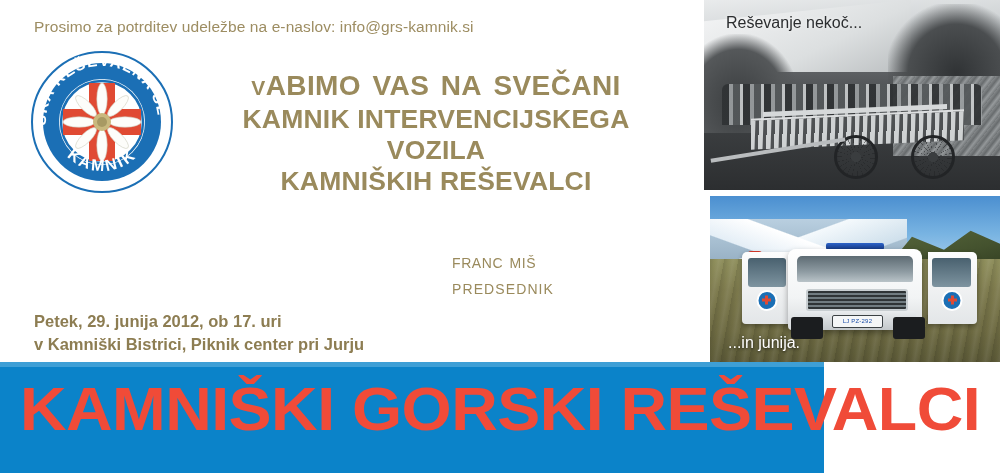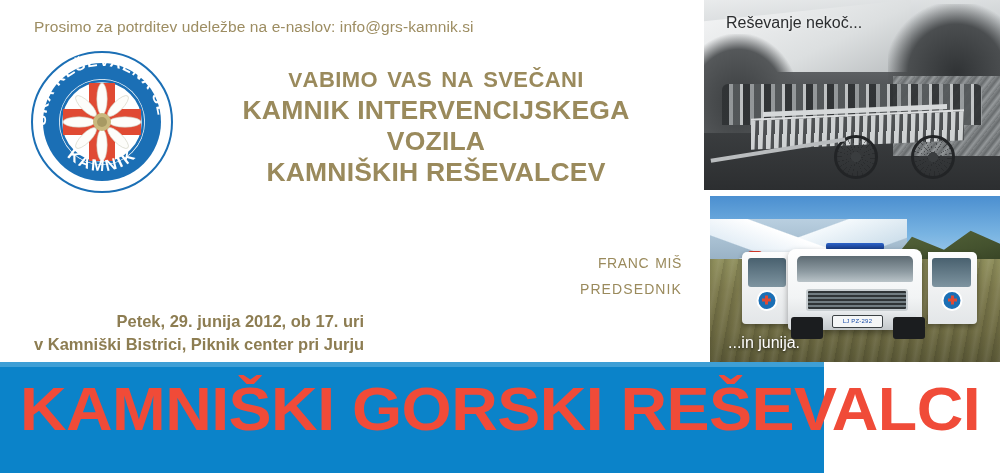--- a/index.html
+++ b/index.html
@@ -54,40 +54,40 @@
     position: absolute;
     left: 186px;
     top: 58px;
     width: 500px;
     text-align: center;
     color: #9a8a5c;
     font-weight: bold;
     line-height: 1.16;
   }
   .hl-line1 {
-    font-size: 32px;
+    font-size: 40px;
     font-variant: small-caps;
     text-transform: lowercase;
     letter-spacing: 0.4px;
     white-space: nowrap;
   }
   .hl-line1::first-letter { font-size: 30px; }
   .hl-line2, .hl-line3, .hl-line4 {
     font-size: 26.5px;
     letter-spacing: 0.2px;
     white-space: nowrap;
   }
 
   
   .signature {
     position: absolute;
     left: 452px;
     top: 250px;
     width: 230px;
-    text-align: right;
+    text-align: left;
     color: #9a8a5c;
   }
   .sig-name {
     font-size: 20px;
     font-variant: small-caps;
     text-transform: lowercase;
     letter-spacing: 0.6px;
   }
   .sig-role {
     font-size: 14px;
@@ -97,21 +97,20 @@
 
   
   .whenwhere {
     position: absolute;
     left: 34px;
     top: 310px;
     color: #8d7d52;
     font-weight: bold;
     font-size: 16.5px;
     line-height: 1.42;
-    text-align: right;
   }
   .ww-line { white-space: nowrap; }
 
   
   .photo-col {
     position: absolute;
     left: 704px;
     top: 0;
     width: 296px;
     height: 362px;
@@ -401,21 +400,21 @@
         <text font-family="Liberation Sans, sans-serif" font-size="16" font-weight="bold" fill="#ffffff" letter-spacing="2.4">
           <textPath href="#arcBot" startOffset="50%" text-anchor="middle">KAMNIK</textPath>
         </text>
       </svg>
     </div>
 
     <div class="headline">
       <div class="hl-line1">Vabimo Vas na Svečani</div>
       <div class="hl-line2">KAMNIK INTERVENCIJSKEGA</div>
       <div class="hl-line3">VOZILA</div>
-      <div class="hl-line4">KAMNIŠKIH REŠEVALCEV</div>
+      <div class="hl-line4">KAMNIŠKIH REŠEVALCI</div>
     </div>
 
     <div class="signature">
       <div class="sig-name">Franc Miš</div>
       <div class="sig-role">PREDSEDNIK</div>
     </div>
 
     <div class="whenwhere">
       <div class="ww-line">Petek, 29. junija 2012, ob 17. uri</div>
       <div class="ww-line">v Kamniški Bistrici, Piknik center pri Jurju</div>

